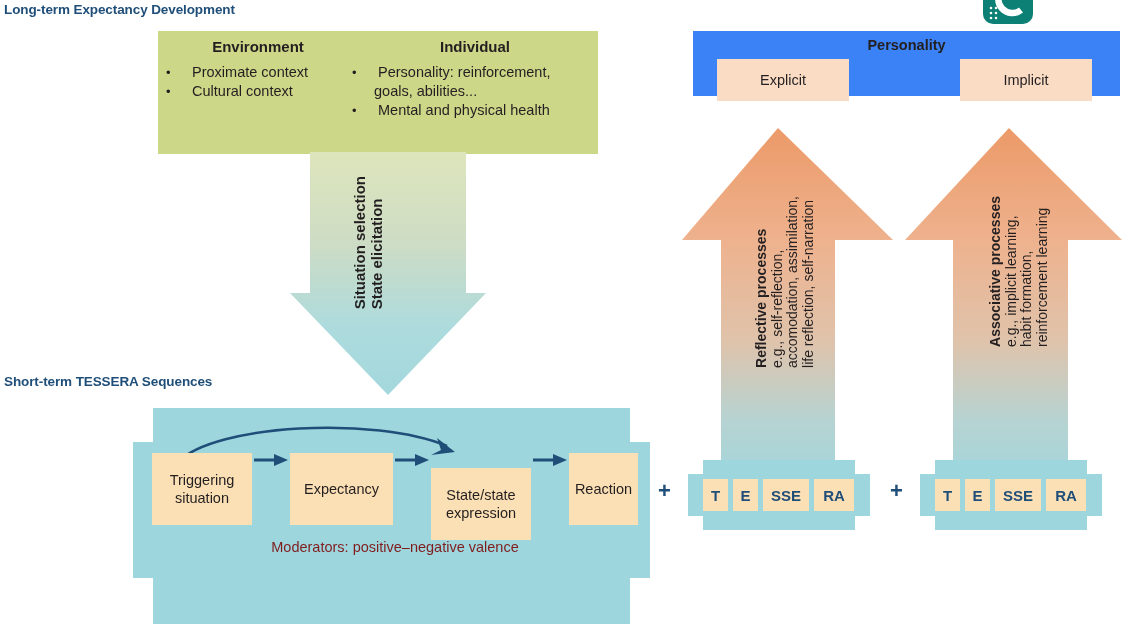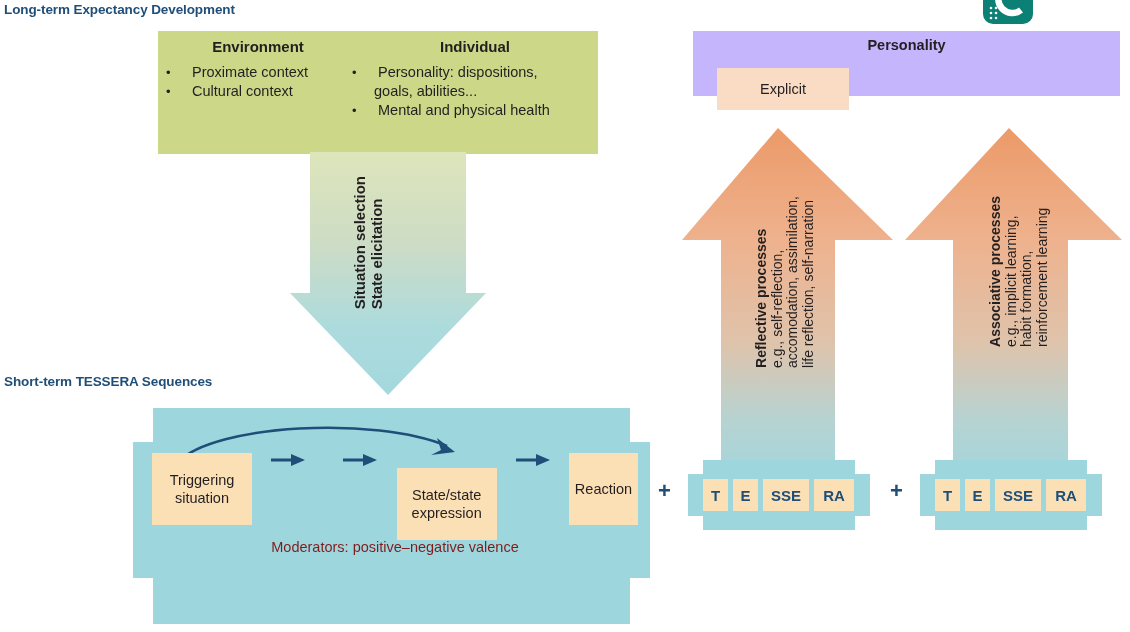--- a/index.html
+++ b/index.html
@@ -149,42 +149,42 @@
   }
   #moderators .mod-line-1 { display:block; }
   #moderators .mod-line-2 { display:block; padding-left: 40px; }
   #moderators .mod-line-3 { display:block; padding-left: 40px; }
 
   
   #orange-box {
     position: absolute;
     left: 693px; top: 31px;
     width: 427px; height: 65px;
-    background: #c4b5fd;
+    background: #3b82f6;
   }
   #orange-title {
     position: absolute;
     left: 0; right: 0; top: 6px;
     text-align: center;
     font-weight: bold;
     font-size: 14.5px;
     color: #231f20;
   }
   .orange-sub {
     position: absolute;
     top: 28px;
     height: 42px;
     background: #fadcc4;
     display: flex;
     align-items: center;
     justify-content: center;
     font-size: 14.5px;
     color: #231f20;
   }
-  #orange-sub-explicit { left: 24px; width: 132px; margin-top: 9px; }
+  #orange-sub-explicit { left: 24px; width: 132px; }
   #orange-sub-implicit { left: 267px; width: 132px; }
 
   
   .up-arrow { position: absolute; top: 128px; width: 220px; height: 344px; }
   .up-arrow svg { display: block; }
   #up-arrow-left  { left: 678px; }
   #up-arrow-right { left: 902px; }
 
   #up-label-left  { left: 754px; top: 196px; font-size: 14px; }
   #up-label-right { left: 988px; top: 196px; font-size: 14px; }
@@ -258,21 +258,21 @@
         <li>
           <span>Cultural context</span>
         </li>
       </ul>
     </div>
 
     <div class="green-col" id="green-col-ind">
       <div class="green-col-title">Individual</div>
       <ul class="bullet-list">
         <li>
-          <span>Personality: dispositions,</span>
+          <span>Personality: reinforcement,</span>
           <span class="cont">goals, abilities...</span>
         </li>
         <li>
           <span>Mental and physical health</span>
         </li>
       </ul>
     </div>
 
   </div>
 
@@ -315,20 +315,25 @@
       </span>
     </div>
 
     <div class="seq-arrow">
       <svg width="34" height="14" viewBox="0 0 34 14" xmlns="http://www.w3.org/2000/svg">
         <line x1="0" y1="7" x2="22" y2="7" stroke="#1f4e79" stroke-width="3"></line>
         <polygon points="20,1 34,7 20,13" fill="#1f4e79"></polygon>
       </svg>
     </div>
 
+    <div class="seq-box" id="seq-box-1">
+      <span>
+        <span>Expectancy</span>
+      </span>
+    </div>
 
     <div class="seq-arrow">
       <svg width="34" height="14" viewBox="0 0 34 14" xmlns="http://www.w3.org/2000/svg">
         <line x1="0" y1="7" x2="22" y2="7" stroke="#1f4e79" stroke-width="3"></line>
         <polygon points="20,1 34,7 20,13" fill="#1f4e79"></polygon>
       </svg>
     </div>
 
     <div class="seq-box" id="seq-box-2">
       <span>
@@ -352,20 +357,23 @@
   </div>
 
   <div id="moderators">
     <span class="mod-line-1">Moderators: positive–negative valence</span>
   </div>
 
   <div id="orange-box">
     <div id="orange-title">Personality</div>
     <div class="orange-sub" id="orange-sub-explicit">
       <span>Explicit</span>
+    </div>
+    <div class="orange-sub" id="orange-sub-implicit">
+      <span>Implicit</span>
     </div>
   </div>
 
   <div class="up-arrow" id="up-arrow-left">
     <svg width="220" height="344" viewBox="0 0 220 344" xmlns="http://www.w3.org/2000/svg">
       <defs>
         <linearGradient id="gradOrangeBlueL" x1="0" y1="0" x2="0" y2="1">
           <stop offset="0%" stop-color="#ec9a68"></stop>
           <stop offset="33%" stop-color="#eeb28e"></stop>
           <stop offset="62%" stop-color="#dfc3ab"></stop>

